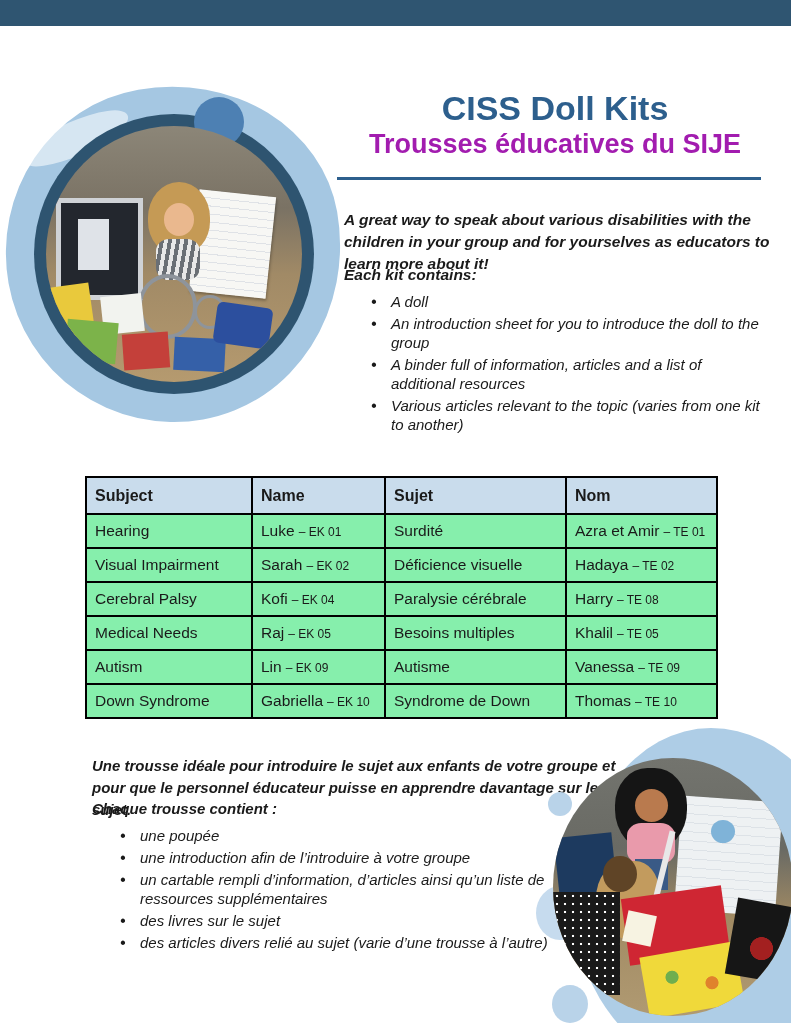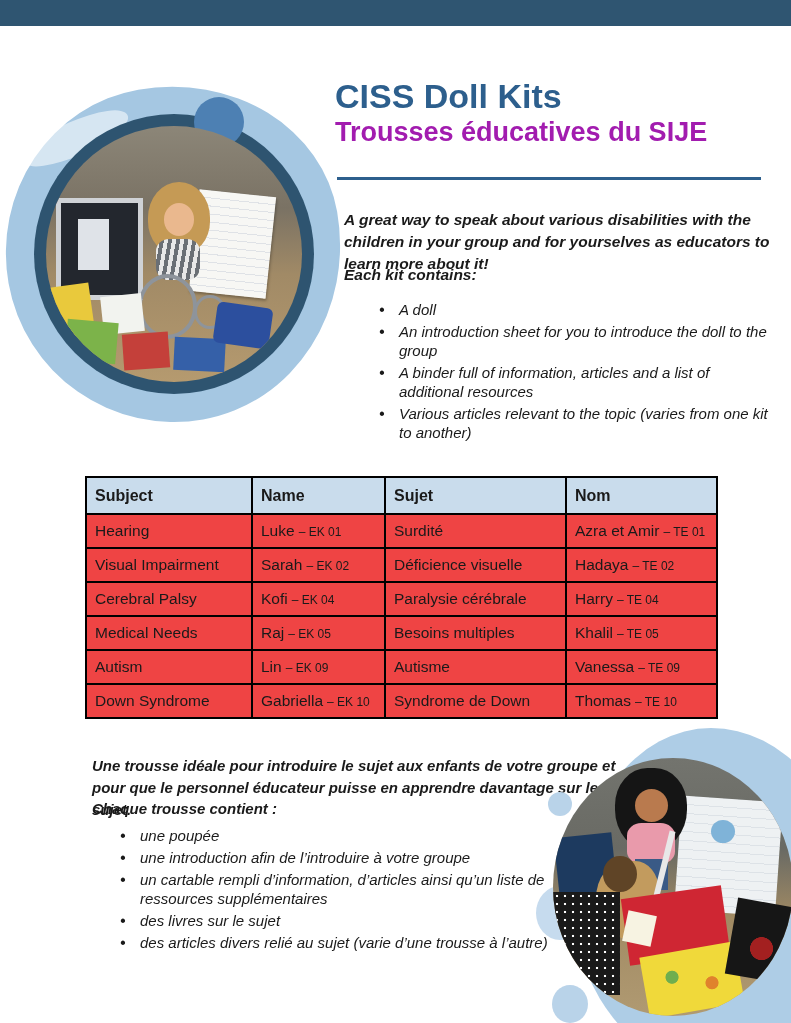--- a/index.html
+++ b/index.html
@@ -47,41 +47,41 @@
   .tp-wheel { left:36%; top:58%; width:20%; height:22%; border:4px solid #8e949b; border-radius:50%; }
   .tp-wheel2 { left:58%; top:66%; width:10%; height:11%; border:3px solid #8e949b; border-radius:50%; }
   .tp-book-yellow { left:2%; top:62%; width:16%; height:20%; background:#e9c93c; transform:rotate(-8deg); }
   .tp-book-white { left:22%; top:66%; width:16%; height:15%; background:#f2f3ef; transform:rotate(-6deg); }
   .tp-book-green { left:8%; top:76%; width:20%; height:16%; background:#7cb34a; transform:rotate(5deg); }
   .tp-book-red { left:30%; top:81%; width:18%; height:14%; background:#c4403a; transform:rotate(-4deg); }
   .tp-book-blue { left:50%; top:83%; width:20%; height:13%; background:#3560a8; transform:rotate(3deg); }
   .tp-bin-blue { left:66%; top:70%; width:22%; height:16%; background:#2c4f9e; border-radius:6px; transform:rotate(8deg); }
 
   
-  .title-block { position:absolute; left:335px; top:76px; width:440px; }
+  .title-block { position:absolute; left:335px; top:88px; width:440px;text-align:center; }
   .title-en { font-size:34px; font-weight:bold; color:#2d5f8d; line-height:40px; margin:0; }
   .title-fr { font-size:27px; font-weight:bold; color:#a21caf; line-height:33px; margin:0; }
   .title-rule { position:absolute; left:337px; top:177px; width:424px; height:3px; background:#2d5f8d; }
 
   
   .intro-en { position:absolute; left:344px; top:193px; width:432px;
     font-style:italic; font-weight:bold; font-size:15.5px; line-height:22px; }
   .kit-heading-en { position:absolute; left:344px; top:266px; width:420px;
     font-style:italic; font-weight:bold; font-size:15.5px; }
   .kit-list-en { position:absolute; left:344px; top:292px; width:420px;
-    font-style:italic; font-size:15px; line-height:19px; list-style:none; margin:8px; padding:0; }
+    font-style:italic; font-size:15px; line-height:19px; list-style:none; margin:0; padding:0; }
   .kit-list-en li { position:relative; padding-left:47px; margin-bottom:3px; }
   .kit-list-en li::before { content:"•"; position:absolute; left:27px; top:0; font-size:16px; }
 
   
   .kits-table { position:absolute; left:85px; top:476px; border-collapse:collapse;
     table-layout:fixed; font-size:15.5px; }
   .kits-table th, .kits-table td { border:2px solid #000; padding:3px 8px; text-align:left; vertical-align:middle; }
   .kits-table th { background:#c9dcec; font-weight:bold; font-size:16px; height:29px; }
-  .kits-table td { height:26px; background:#ef4444; }
+  .kits-table td { height:26px; background:#86efac; }
   .col-subject { width:166px; } .col-name { width:133px; } .col-sujet { width:181px; } .col-nom { width:151px; }
   .kit-code { font-size:12px; margin-left:4px; }
 
   
   .intro-fr { position:absolute; left:92px; top:740px; width:548px;
     font-style:italic; font-weight:bold; font-size:15px; line-height:22px; }
   .kit-heading-fr { position:absolute; left:92px; top:800px; width:420px;
     font-style:italic; font-weight:bold; font-size:15px; }
   .kit-list-fr { position:absolute; left:92px; top:826px; width:478px;
     font-style:italic; font-size:15px; line-height:19px; list-style:none; margin:0; padding:0; }
@@ -193,21 +193,21 @@
       <tr>
         <td>Visual Impairment</td>
         <td><span>Sarah</span><span class="kit-code">– EK 02</span></td>
         <td>Déficience visuelle</td>
         <td><span>Hadaya</span><span class="kit-code">– TE 02</span></td>
       </tr>
       <tr>
         <td>Cerebral Palsy</td>
         <td><span>Kofi</span><span class="kit-code">– EK 04</span></td>
         <td>Paralysie cérébrale</td>
-        <td><span>Harry</span><span class="kit-code">– TE 04</span></td>
+        <td><span>Harry</span><span class="kit-code">– TE 08</span></td>
       </tr>
       <tr>
         <td>Medical Needs</td>
         <td><span>Raj</span><span class="kit-code">– EK 05</span></td>
         <td>Besoins multiples</td>
         <td><span>Khalil</span><span class="kit-code">– TE 05</span></td>
       </tr>
       <tr>
         <td>Autism</td>
         <td><span>Lin</span><span class="kit-code">– EK 09</span></td>

